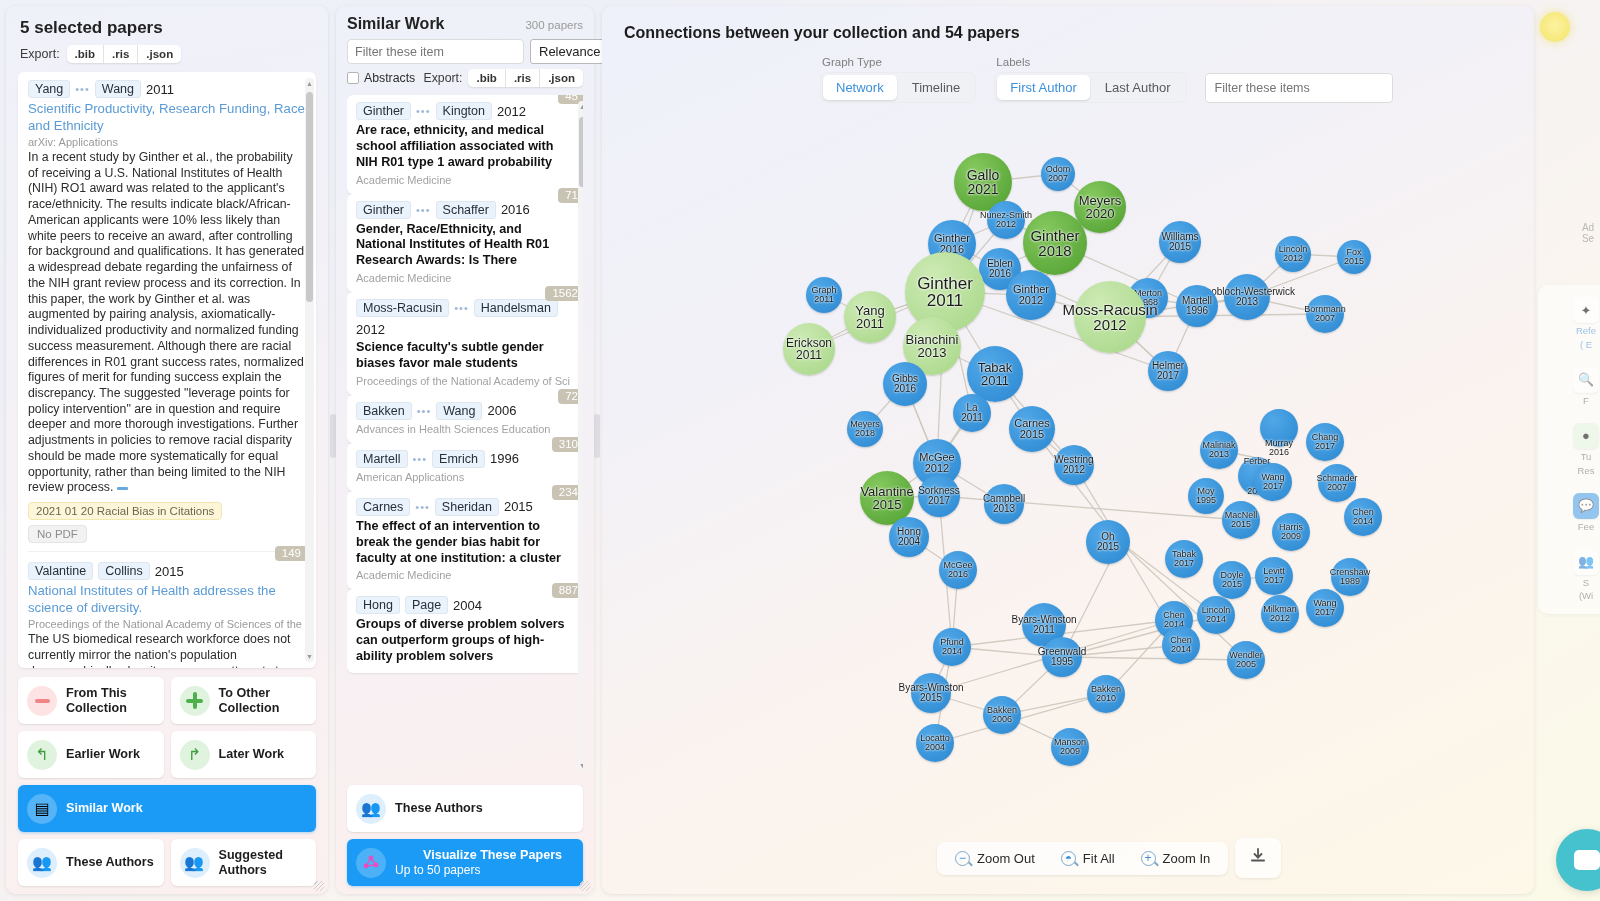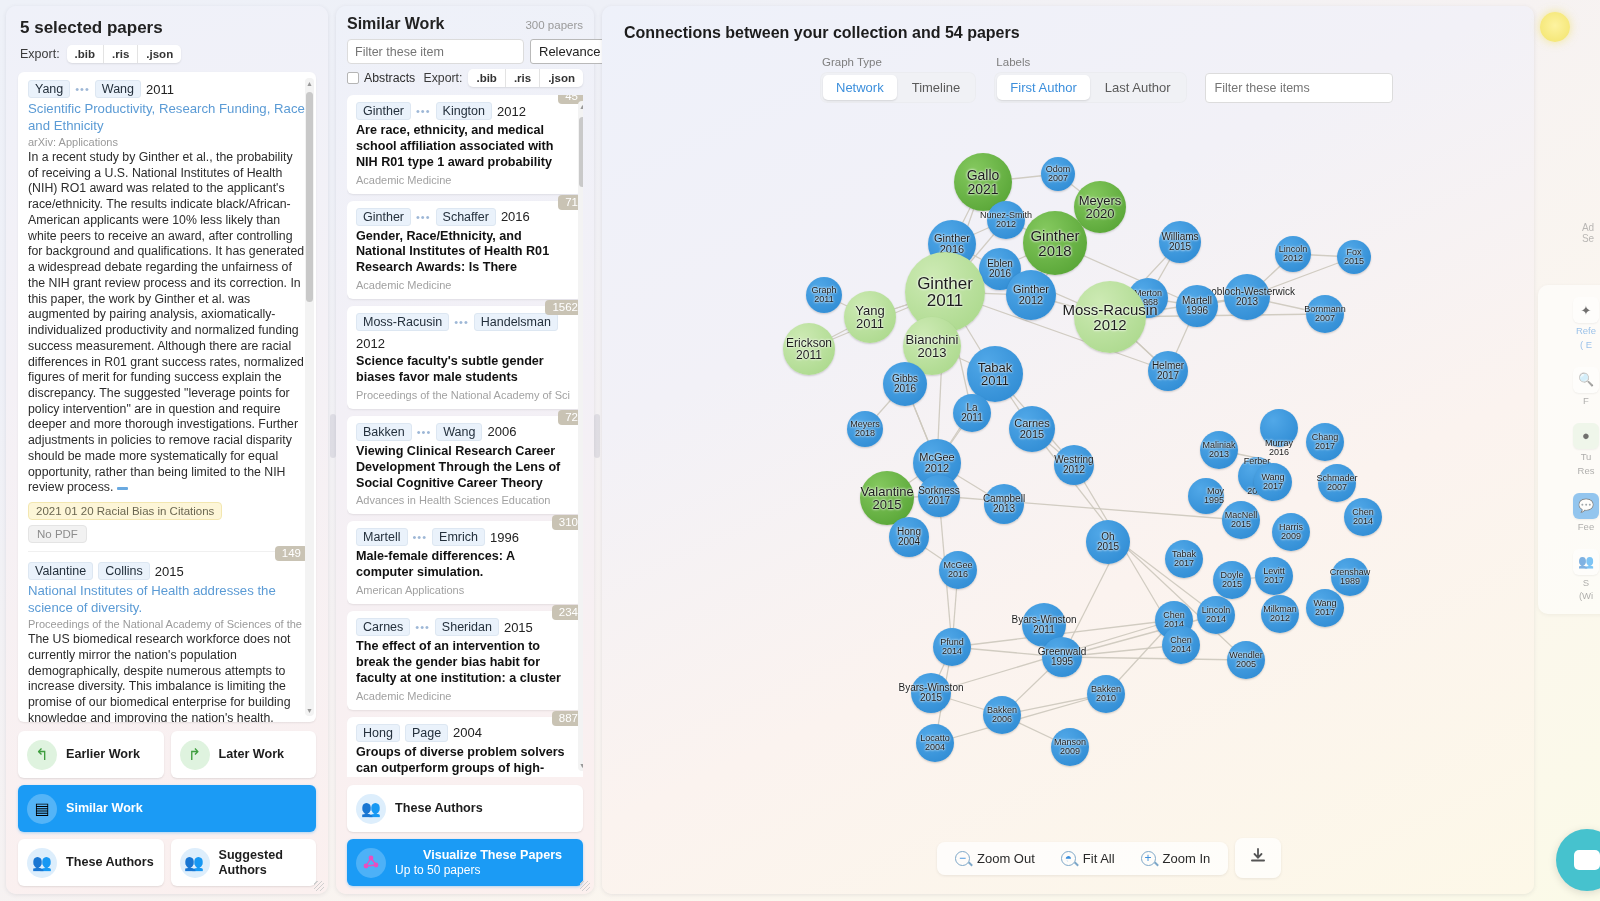--- a/index.html
+++ b/index.html
@@ -132,21 +132,21 @@
   .sel-input {
     border:1px solid #b9b9b9; border-radius:3px; background:#fff;
     font-size:13px; color:#222; padding:3px 4px; width:110px;
     font-family:"Liberation Sans",sans-serif;
   }
   .mid-row2 { display:flex; align-items:center; justify-content:space-between; margin-bottom:8px;}
   .chk-wrap { display:flex; align-items:center; gap:5px; font-size:12.3px; color:#2d2d2d;}
   .chk { width:12px; height:12px; border:1px solid #b5b5b5; border-radius:2px; background:#fff;}
   .mid-list { flex:1 1 auto; position:relative; min-height:0; overflow:hidden; }
   .mid-card {
-    background:#fff; border-radius:6px; padding:7px 9px 8px 9px; margin-bottom:7px;
+    background:#fff; border-radius:6px; padding:7px 9px 8px 9px; 
     position:relative; box-shadow:0 1px 2px rgba(0,0,0,.08); cursor:pointer;
   }
   .mid-card .mc-title { font-size:12.6px; font-weight:bold; color:#111; line-height:1.26; margin-top:2px;}
   .mid-card .mc-venue { font-size:11px; color:#a2a2a2; margin-top:3px; white-space:nowrap; overflow:hidden;}
   .mid-actions { margin-top:8px; display:flex; flex-direction:column; gap:7px;}
 
   
   #graph-panel {
     margin-left: 8px;
     margin-right: 0;
@@ -271,20 +271,30 @@
       </div>
     </div>
     <div class="vscroll">
       <div class="arrow" style="top:2px">▲</div>
       <div class="thumb" style="top:14px;height:210px"></div>
       <div class="arrow" style="bottom:2px">▼</div>
     </div>
   </div>
 
   <div class="actions">
+    <div class="actions-row">
+      <div class="act-btn">
+        <span class="act-icon ic-minus"></span>
+        <span class="act-label">From This Collection</span>
+      </div>
+      <div class="act-btn">
+        <span class="act-icon ic-plus"></span>
+        <span class="act-label">To Other Collection</span>
+      </div>
+    </div>
     <div class="actions-row">
       <div class="act-btn">
         <span class="act-icon ic-green">↰</span>
         <span class="act-label">Earlier Work</span>
       </div>
       <div class="act-btn">
         <span class="act-icon ic-green">↱</span>
         <span class="act-label">Later Work</span>
       </div>
     </div>
@@ -376,33 +386,31 @@
     </div>
 
     <div class="mid-card">
       <div class="cite-badge">72</div>
       <div class="authors-line">
         <span class="author-chip">Bakken</span>
         <span class="ellipsis-dots">•••</span>
         <span class="author-chip">Wang</span>
         <span class="pub-year">2006</span>
       </div>
-      <div class="mc-title">Viewing Clinical Research Career Development Through the Lens of Social Cognitive Career Theory</div>
       <div class="mc-venue">Advances in Health Sciences Education</div>
     </div>
 
     <div class="mid-card">
       <div class="cite-badge">310</div>
       <div class="authors-line">
         <span class="author-chip">Martell</span>
         <span class="ellipsis-dots">•••</span>
         <span class="author-chip">Emrich</span>
         <span class="pub-year">1996</span>
       </div>
-      <div class="mc-title">Male-female differences: A computer simulation.</div>
       <div class="mc-venue">American Applications</div>
     </div>
 
     <div class="mid-card">
       <div class="cite-badge">234</div>
       <div class="authors-line">
         <span class="author-chip">Carnes</span>
         <span class="ellipsis-dots">•••</span>
         <span class="author-chip">Sheridan</span>
         <span class="pub-year">2015</span>
@@ -691,21 +699,21 @@
           <span style="font-size: 9px;">2017</span>
         </div>
         <div class="node blue" style="left: 452px; top: 343px; width: 40px; height: 40px;">
           <span style="font-size: 10px;">Westring</span>
           <span style="font-size: 10px;">2012</span>
         </div>
         <div class="node blue" style="left: 311px; top: 337px; width: 48px; height: 48px;">
           <span style="font-size: 11px;">McGee</span>
           <span style="font-size: 11px;">2012</span>
         </div>
-        <div class="node blue" style="left: 586px; top: 376px; width: 36px; height: 36px; align-items: flex-end;">
+        <div class="node blue" style="left: 586px; top: 376px; width: 36px; height: 36px;">
           <span style="font-size: 9px;">Moy</span>
           <span style="font-size: 9px;">1995</span>
         </div>
         <div class="node blue" style="left: 652px; top: 361px; width: 38px; height: 38px;">
           <span style="font-size: 9px;">Wang</span>
           <span style="font-size: 9px;">2017</span>
         </div>
         <div class="node blue" style="left: 716px; top: 362px; width: 38px; height: 38px;">
           <span style="font-size: 9px;">Schmader</span>
           <span style="font-size: 9px;">2007</span>

